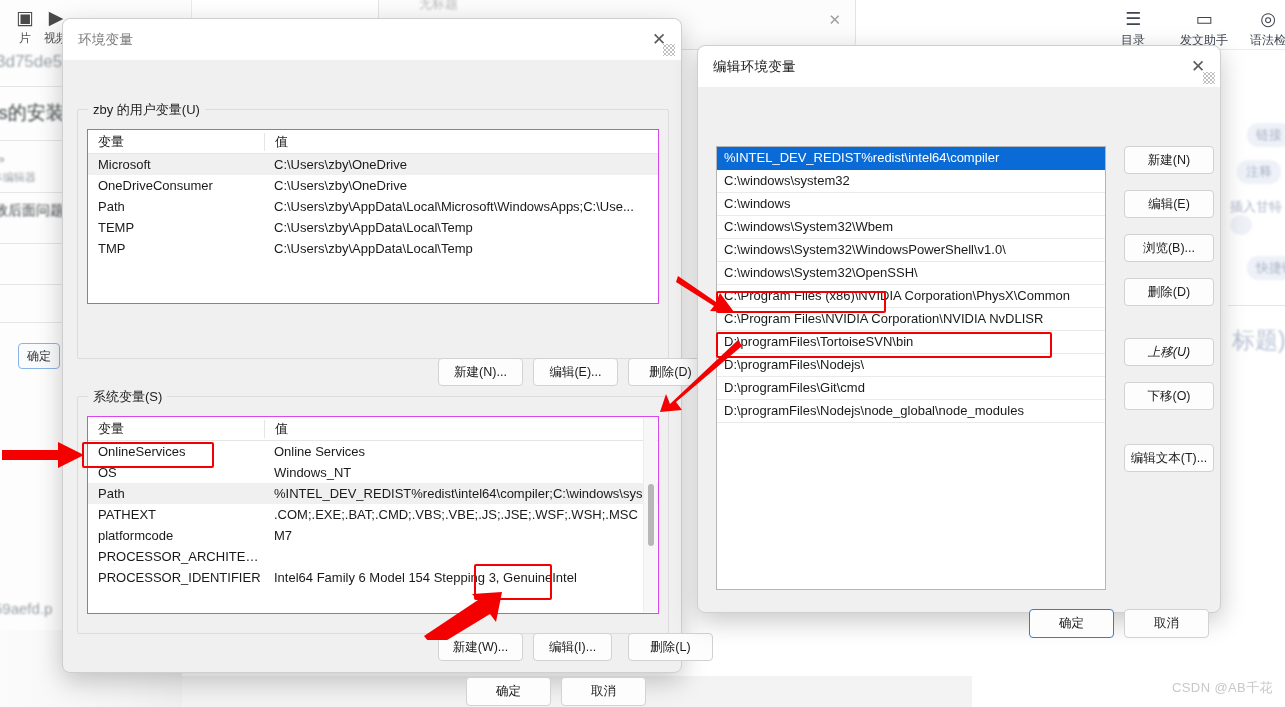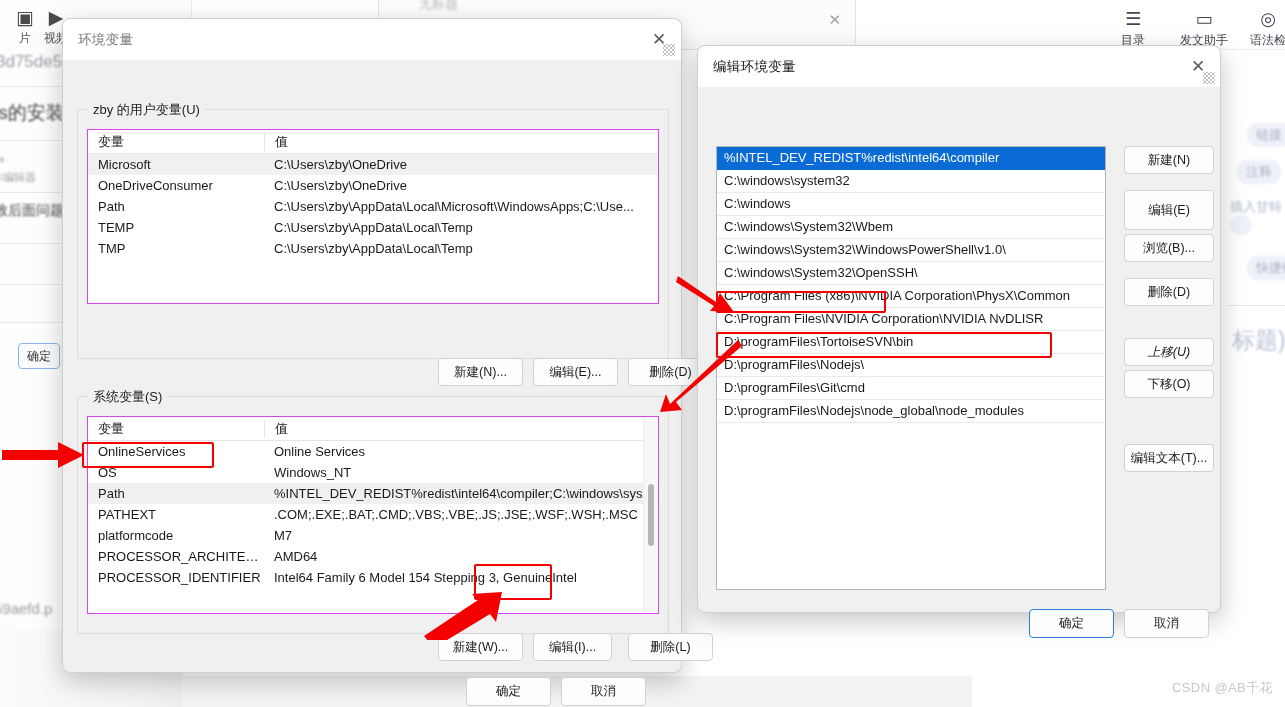--- a/index.html
+++ b/index.html
@@ -304,21 +304,20 @@
         <div class="row">
           <div class="c1">PATHEXT</div>
           <div class="c2">.COM;.EXE;.BAT;.CMD;.VBS;.VBE;.JS;.JSE;.WSF;.WSH;.MSC</div>
         </div>
         <div class="row">
           <div class="c1">platformcode</div>
           <div class="c2">M7</div>
         </div>
         <div class="row">
           <div class="c1">PROCESSOR_ARCHITECT...</div>
-          <div class="c2">AMD64</div>
         </div>
         <div class="row">
           <div class="c1">PROCESSOR_IDENTIFIER</div>
           <div class="c2">Intel64 Family 6 Model 154 Stepping 3, GenuineIntel</div>
         </div>
         <div class="vscroll">
           <div class="thumb" style="top:66px; height:62px;"></div>
         </div>
       </div>
 
@@ -349,25 +348,25 @@
         <div class="litem">C:\windows\System32\OpenSSH\</div>
         <div class="litem">C:\Program Files (x86)\NVIDIA Corporation\PhysX\Common</div>
         <div class="litem">C:\Program Files\NVIDIA Corporation\NVIDIA NvDLISR</div>
         <div class="litem">D:\programFiles\TortoiseSVN\bin</div>
         <div class="litem">D:\programFiles\Nodejs\</div>
         <div class="litem">D:\programFiles\Git\cmd</div>
         <div class="litem">D:\programFiles\Nodejs\node_global\node_modules</div>
       </div>
 
       <div class="btn" style="left:426px; top:58px; width:90px; height:28px;">新建(N)</div>
-      <div class="btn" style="left:426px; top:102px; width:90px; height:40px;">编辑(E)</div>
+      <div class="btn" style="left:426px; top:102px; width:90px; height:28px;">编辑(E)</div>
       <div class="btn" style="left:426px; top:146px; width:90px; height:28px;">浏览(B)...</div>
       <div class="btn" style="left:426px; top:190px; width:90px; height:28px;">删除(D)</div>
       <div class="btn" style="left:426px; top:250px; width:90px; height:28px;font-style:italic;">上移(U)</div>
-      <div class="btn" style="left:426px; top:282px; width:90px; height:28px;">下移(O)</div>
+      <div class="btn" style="left:426px; top:294px; width:90px; height:28px;">下移(O)</div>
       <div class="btn" style="left:426px; top:356px; width:90px; height:28px;">编辑文本(T)...</div>
 
       <div class="btn primary" style="left:331px; top:521px; width:85px; height:29px;">确定</div>
       <div class="btn" style="left:426px; top:521px; width:85px; height:29px;">取消</div>
 
       <div class="grip"></div>
     </div>
   </div>
 
   <div class="redbox" style="left:82px; top:442px; width:132px; height:26px;"></div>

